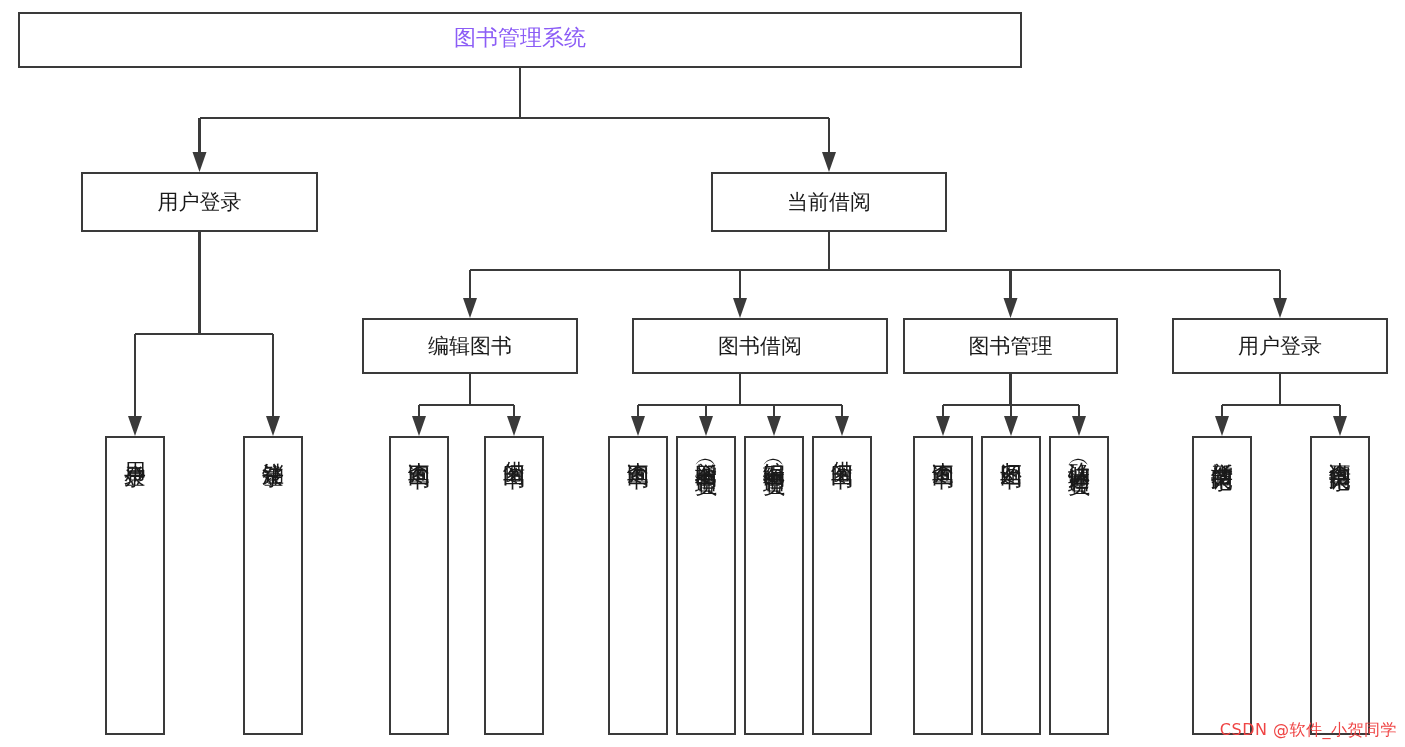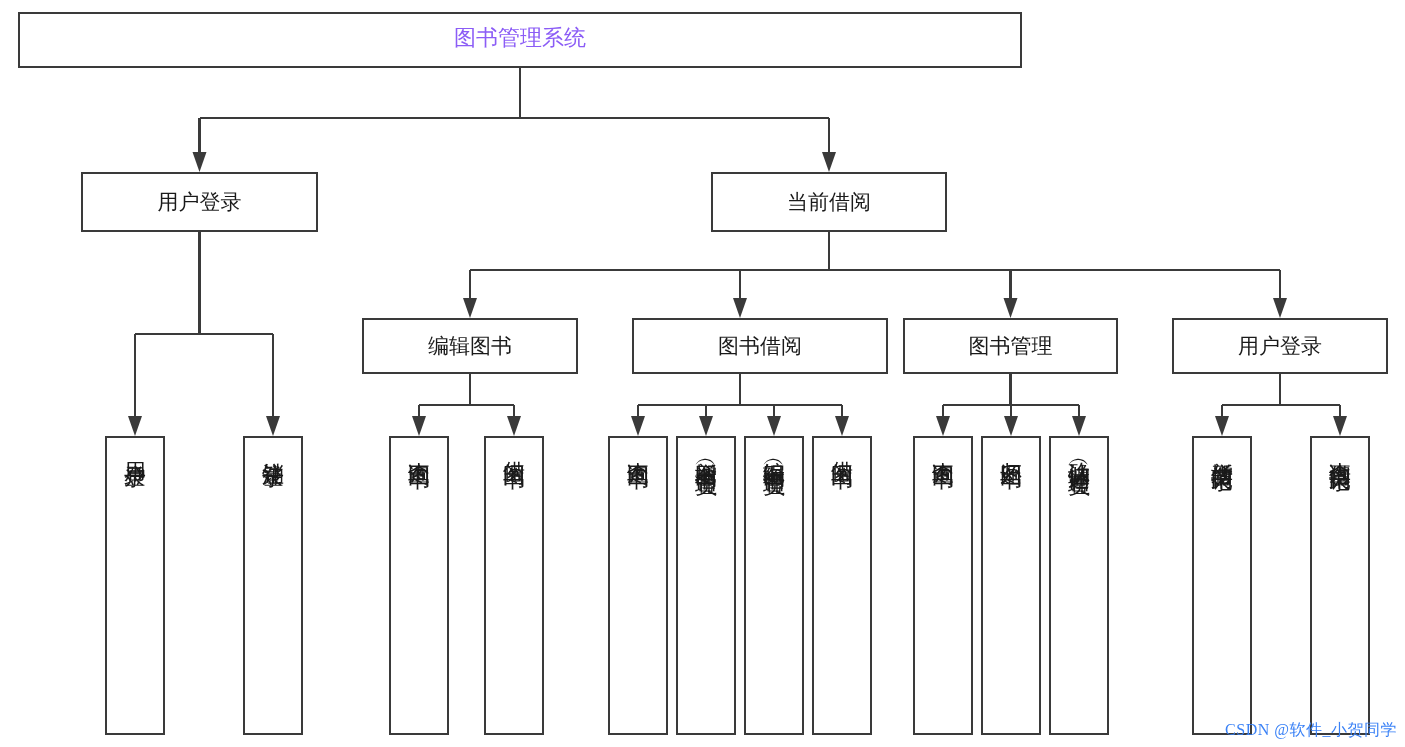--- a/index.html
+++ b/index.html
@@ -57,24 +57,23 @@
     line-height: 1;
   }
   .node.root .label {
     font-size: 22px;
   }
   #watermark {
     position: absolute;
     right: 8px;
     bottom: 6px;
     font-size: 16px;
-    color: #3b82f6;
+    color: #ef4444;
     letter-spacing: 0.5px;
     user-select: none;
-    font-family: Liberation Serif, serif;
   }
 </style>
 </head>
 <body>
 
 <div id="canvas">
   <svg class="edges" id="edges-layer" viewBox="0 0 1405 747" xmlns="http://www.w3.org/2000/svg">
       <line x1="520" y1="68" x2="520" y2="118" stroke="#3a3a3a" stroke-width="2.4" shape-rendering="crispEdges"></line>
       <line x1="199.5" y1="118" x2="829" y2="118" stroke="#3a3a3a" stroke-width="2.4" shape-rendering="crispEdges"></line>
       <line x1="199.5" y1="118" x2="199.5" y2="153" stroke="#3a3a3a" stroke-width="2.4" shape-rendering="crispEdges"></line>

